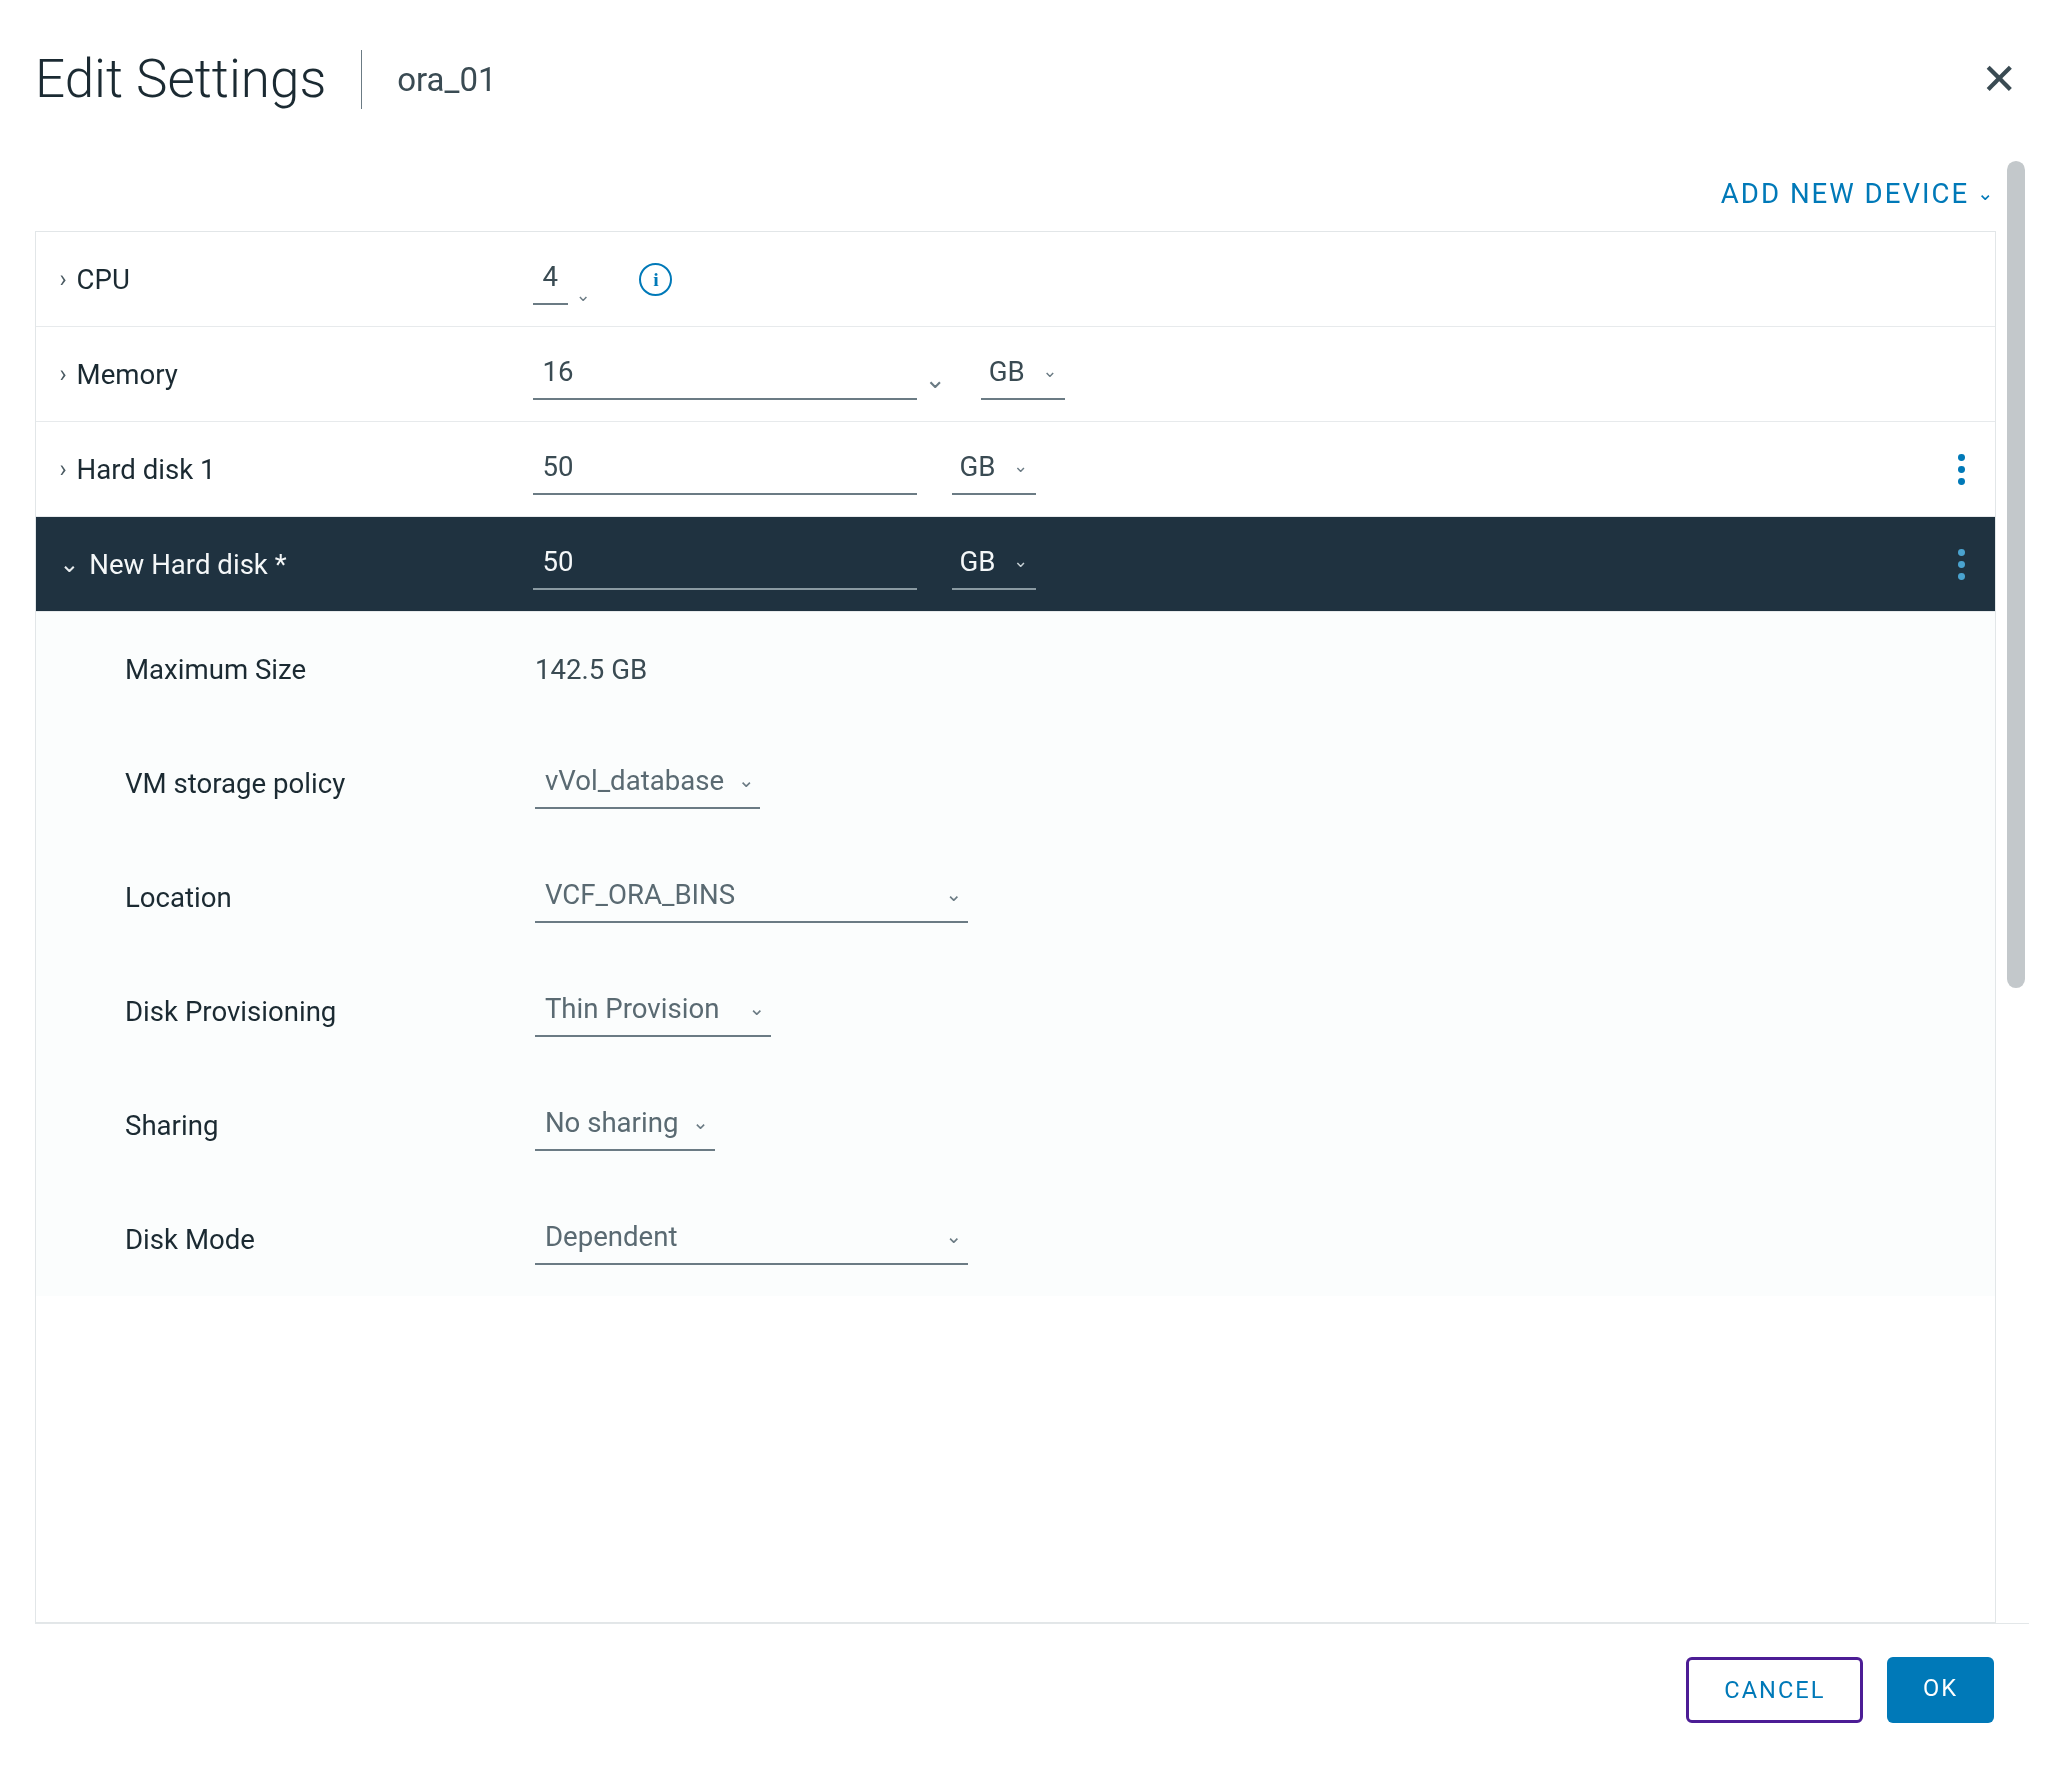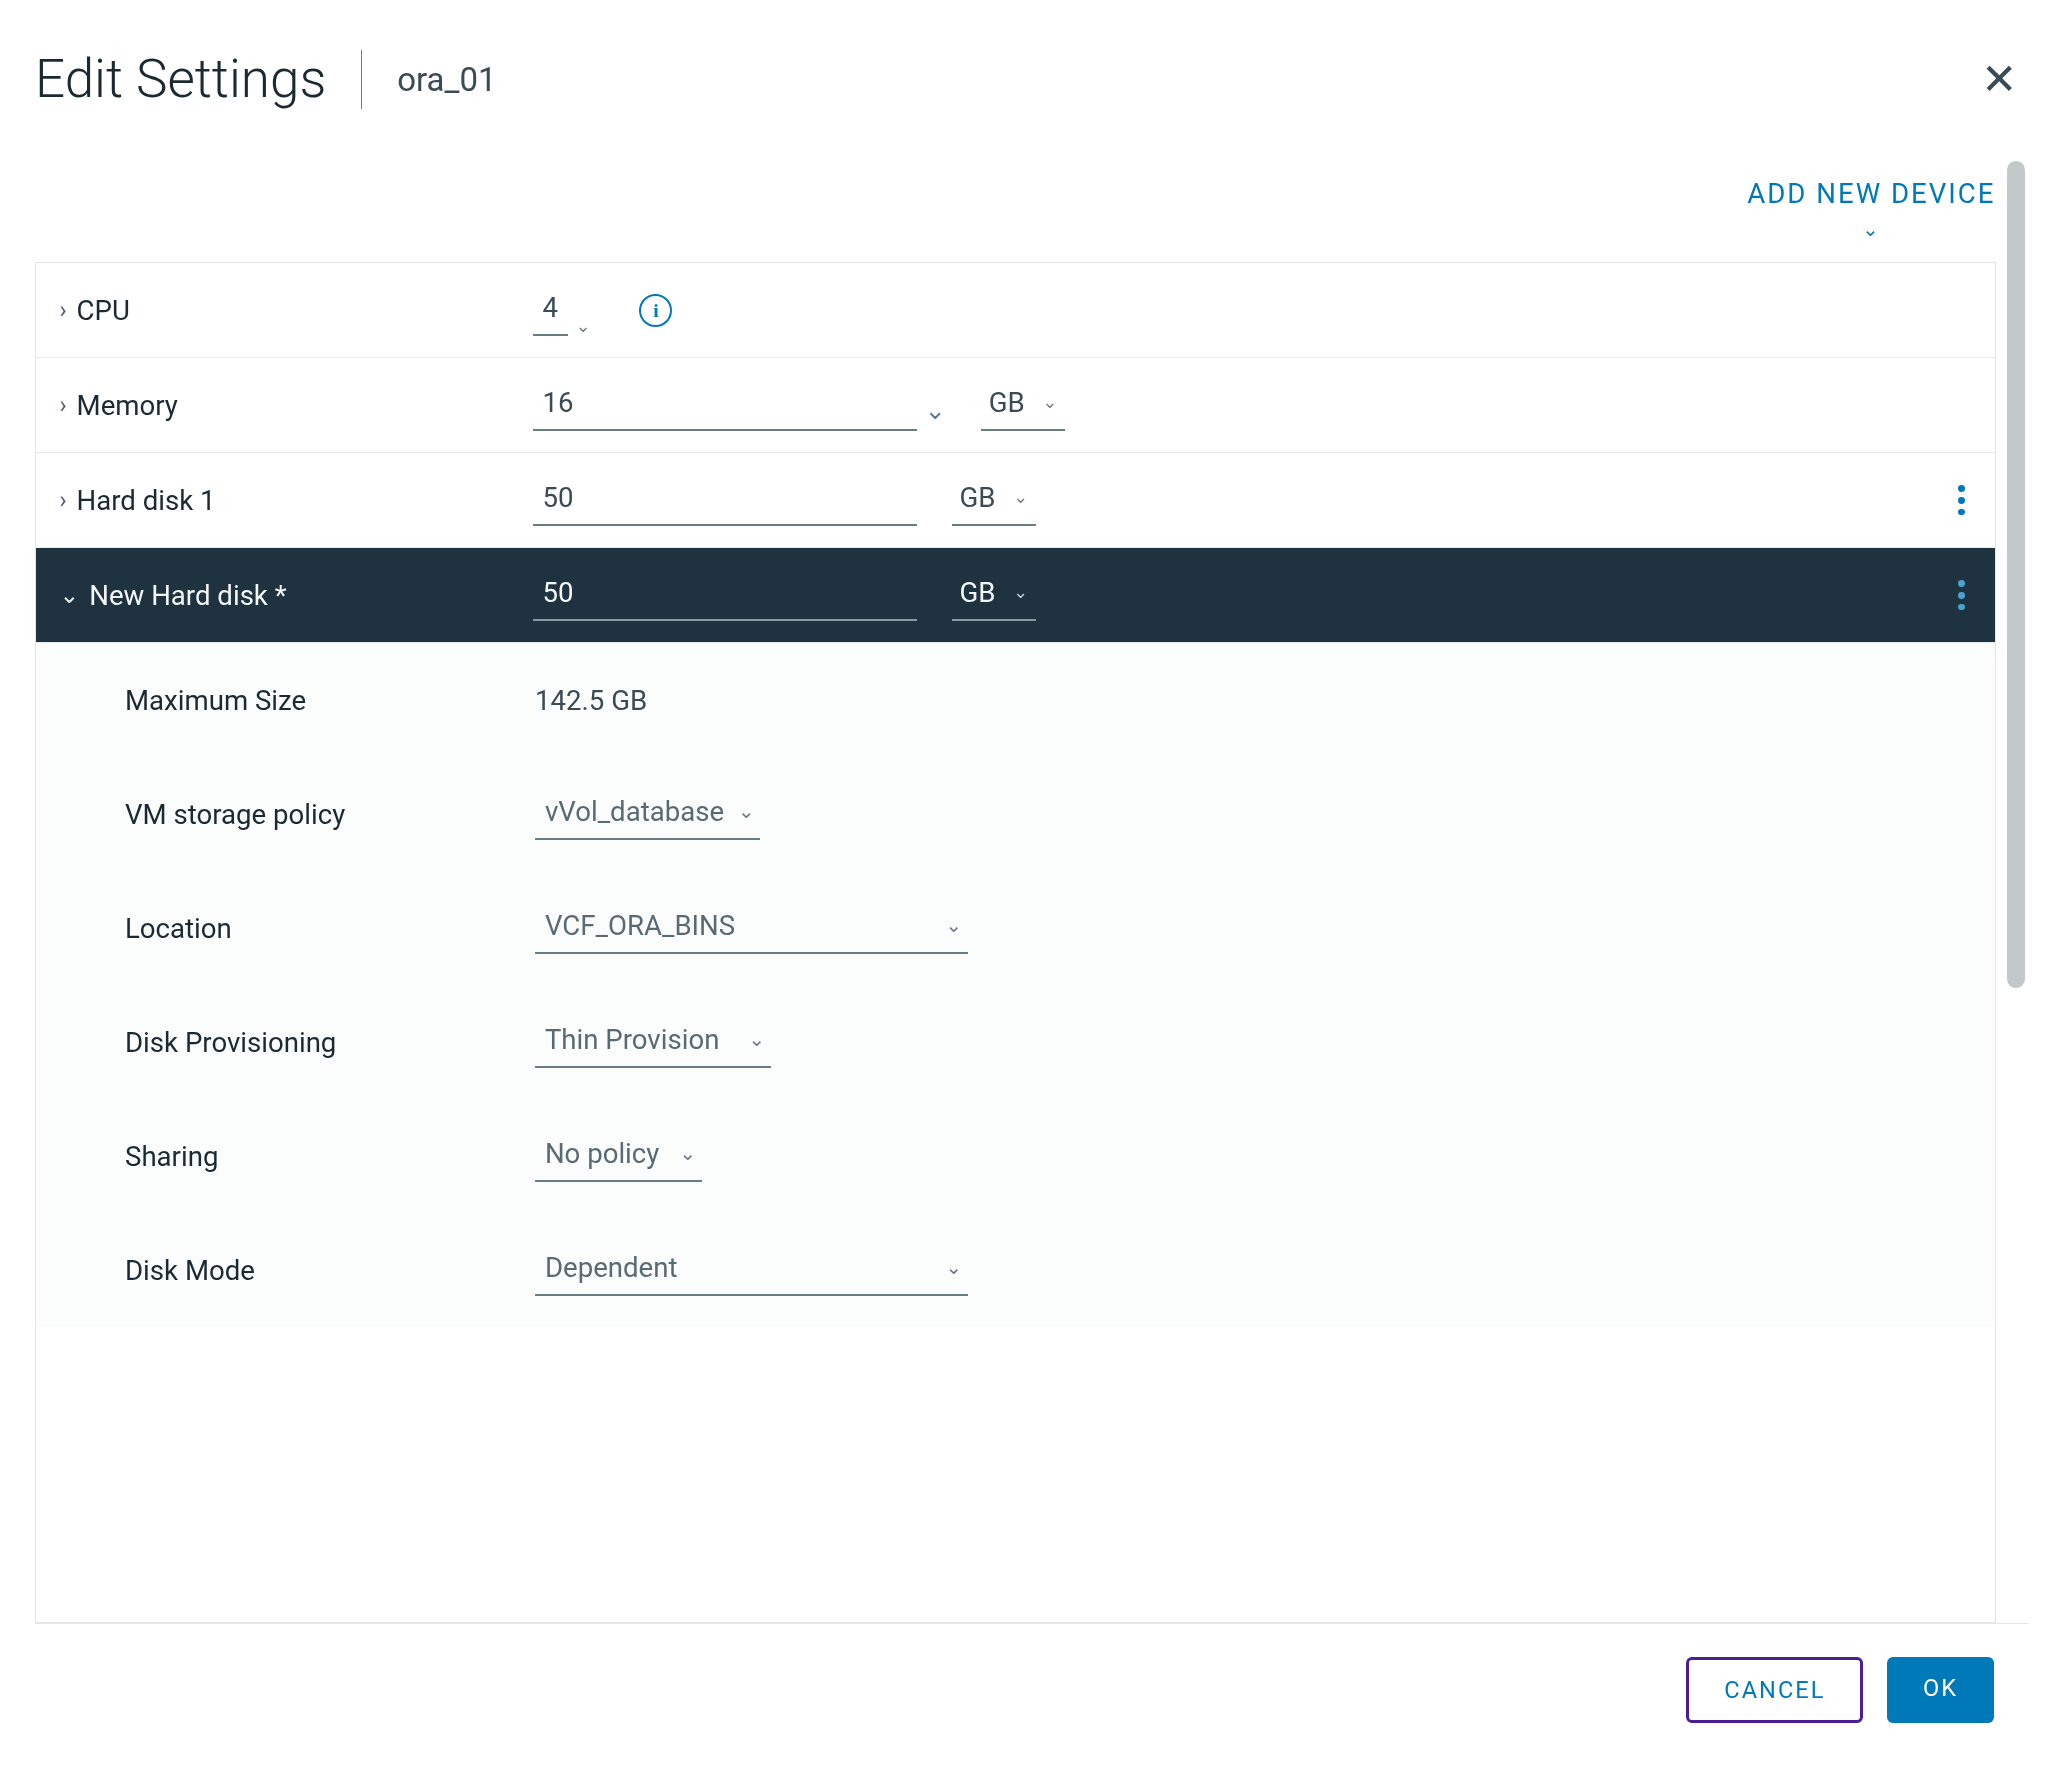--- a/index.html
+++ b/index.html
@@ -85,21 +85,20 @@
       padding: 19.7px 0 21.7px 0;
     }
     .add-device {
       color: #0079b8;
       font-size: 27.6px;
       letter-spacing: 2px;
       cursor: pointer;
       display: inline-flex;
       align-items: center;
       gap: 7.9px;
-      flex-direction: column;
     }
     .add-device .chev { font-size: 19.7px; }
     .table-wrap {
       border: 1px solid #e2e6e8;
       flex: 1;
       overflow: hidden;
       display: flex;
       flex-direction: column;
     }
     .row {
@@ -400,21 +399,21 @@
                 <span>Thin Provision</span>
                 <span class="dd-chev">⌄</span>
               </div>
             </div>
           </div>
 
           <div class="detail-row">
             <div class="detail-label">Sharing</div>
             <div class="detail-value">
               <div class="dd sm">
-                <span>No policy</span>
+                <span>No sharing</span>
                 <span class="dd-chev">⌄</span>
               </div>
             </div>
           </div>
 
           <div class="detail-row">
             <div class="detail-label">Disk Mode</div>
             <div class="detail-value">
               <div class="dd wide">
                 <span>Dependent</span>

